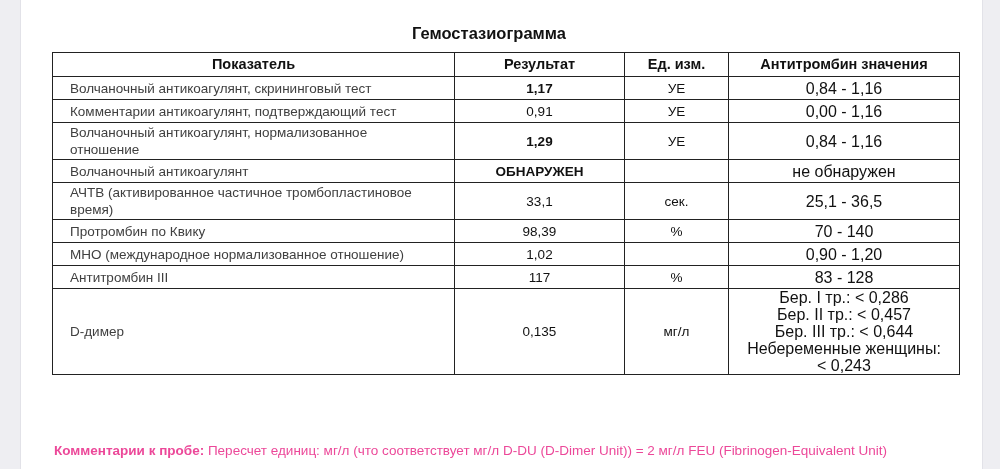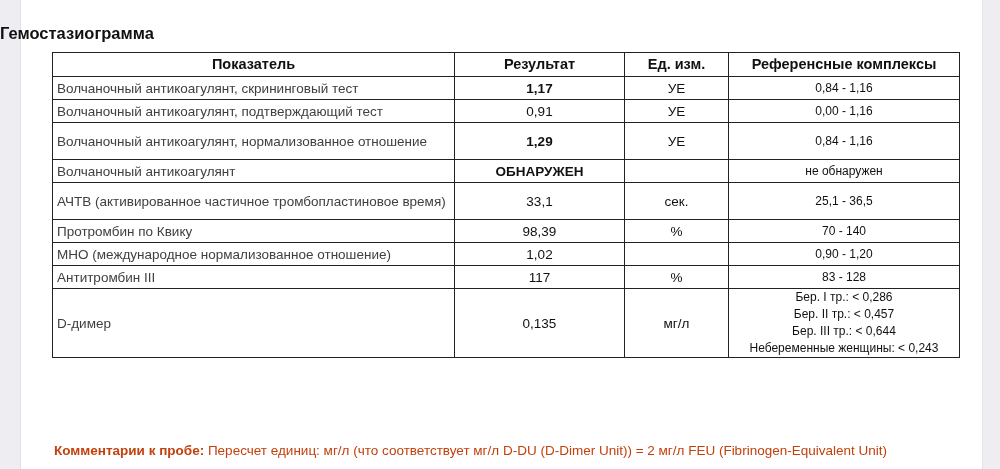--- a/index.html
+++ b/index.html
@@ -12,46 +12,46 @@
   .side-left {
     position: absolute; left: 0; top: 0; width: 20px; height: 469px;
     background: #eeeef2; border-right: 1px solid #e2e2e8;
   }
   .side-right {
     position: absolute; right: 0; top: 0; width: 17px; height: 469px;
     background: #eeeef2; border-left: 1px solid #e2e2e8;
   }
   .title {
     position: absolute; left: 0; width: 978px; top: 24px;
-    font-weight: bold; font-size: 16.5px; color: #111;
+    text-align: center; font-weight: bold; font-size: 16.5px; color: #111;
   }
   table.report {
     position: absolute; left: 52px; top: 52px; width: 907px;
     border-collapse: collapse; table-layout: fixed;
     font-size: 13.5px;
   }
   table.report th, table.report td {
     border: 1px solid #222;
-    padding: 0 4px;
+    padding: 0 17px;
     vertical-align: middle;
     line-height: 17px;
   }
   table.report th { font-weight: bold; font-size: 14.5px; height: 23px; text-align: center; }
   td.name { color: #404040; text-align: left; }
   td.res { text-align: center; }
   td.res.bold { font-weight: bold; }
   td.unit { text-align: center; }
-  td.ref { text-align: center; font-size: 12px; line-height: 15px; }
+  td.ref { text-align: center; font-size: 16px; line-height: 15px; }
   tr.h1 td { height: 22px; }
   tr.h2 td { height: 36px; }
   tr.h3 td { height: 61px; }
   .ref-line { display: block; }
   .comment {
     position: absolute; left: 54px; top: 443px; width: 910px;
-    font-size: 13.5px; line-height: 16px; color: #c2410c;
+    font-size: 13.5px; line-height: 16px; color: #ec4899;
   }
   .comment b { font-weight: bold; }
 </style>
 </head>
 <body>
 
 <div class="side-left"></div>
 <div class="side-right"></div>
 
 <div class="title">Гемостазиограмма</div>
@@ -61,34 +61,34 @@
     <col style="width:402px">
     <col style="width:170px">
     <col style="width:104px">
     <col style="width:231px">
   </colgroup>
   <thead>
     <tr>
       <th>Показатель</th>
       <th>Результат</th>
       <th>Ед. изм.</th>
-      <th>Референсные комплексы</th>
+      <th>Антитромбин значения</th>
     </tr>
   </thead>
   <tbody id="tbody">
       <tr class="h1">
         <td class="name">Волчаночный антикоагулянт, скрининговый тест</td>
         <td class="res bold">1,17</td>
         <td class="unit">УЕ</td>
         <td class="ref">
           <span class="ref-line">0,84 - 1,16</span>
         </td>
       </tr>
       <tr class="h1">
-        <td class="name">Волчаночный антикоагулянт, подтверждающий тест</td>
+        <td class="name">Комментарии антикоагулянт, подтверждающий тест</td>
         <td class="res">0,91</td>
         <td class="unit">УЕ</td>
         <td class="ref">
           <span class="ref-line">0,00 - 1,16</span>
         </td>
       </tr>
       <tr class="h2">
         <td class="name">Волчаночный антикоагулянт, нормализованное отношение</td>
         <td class="res bold">1,29</td>
         <td class="unit">УЕ</td>

